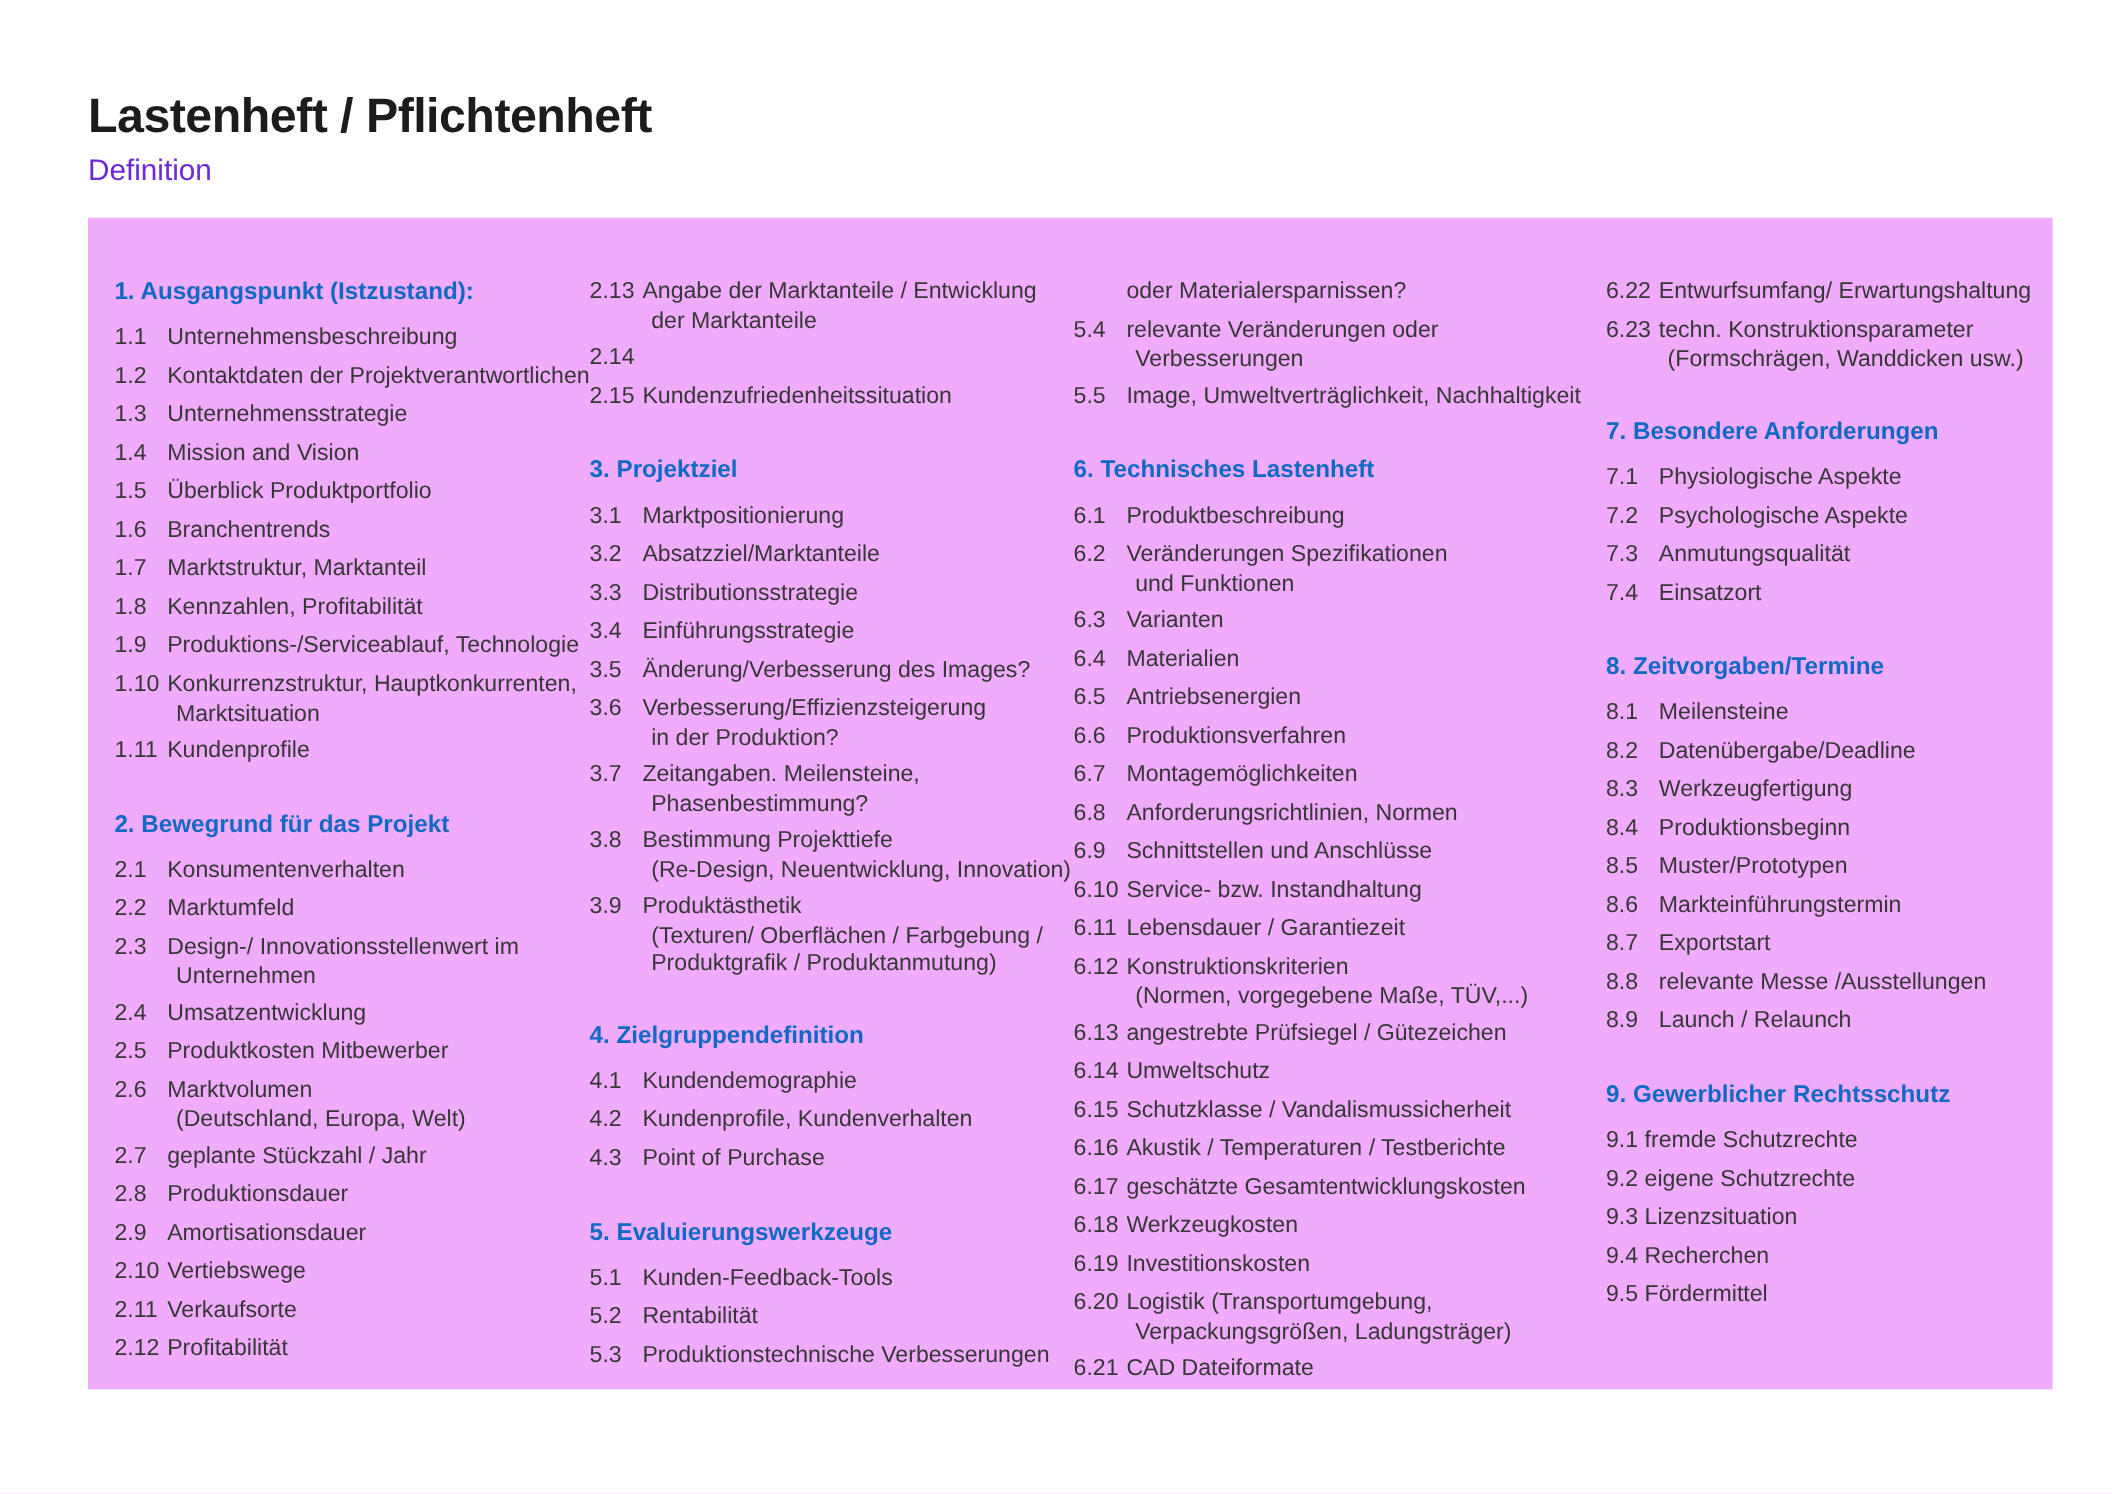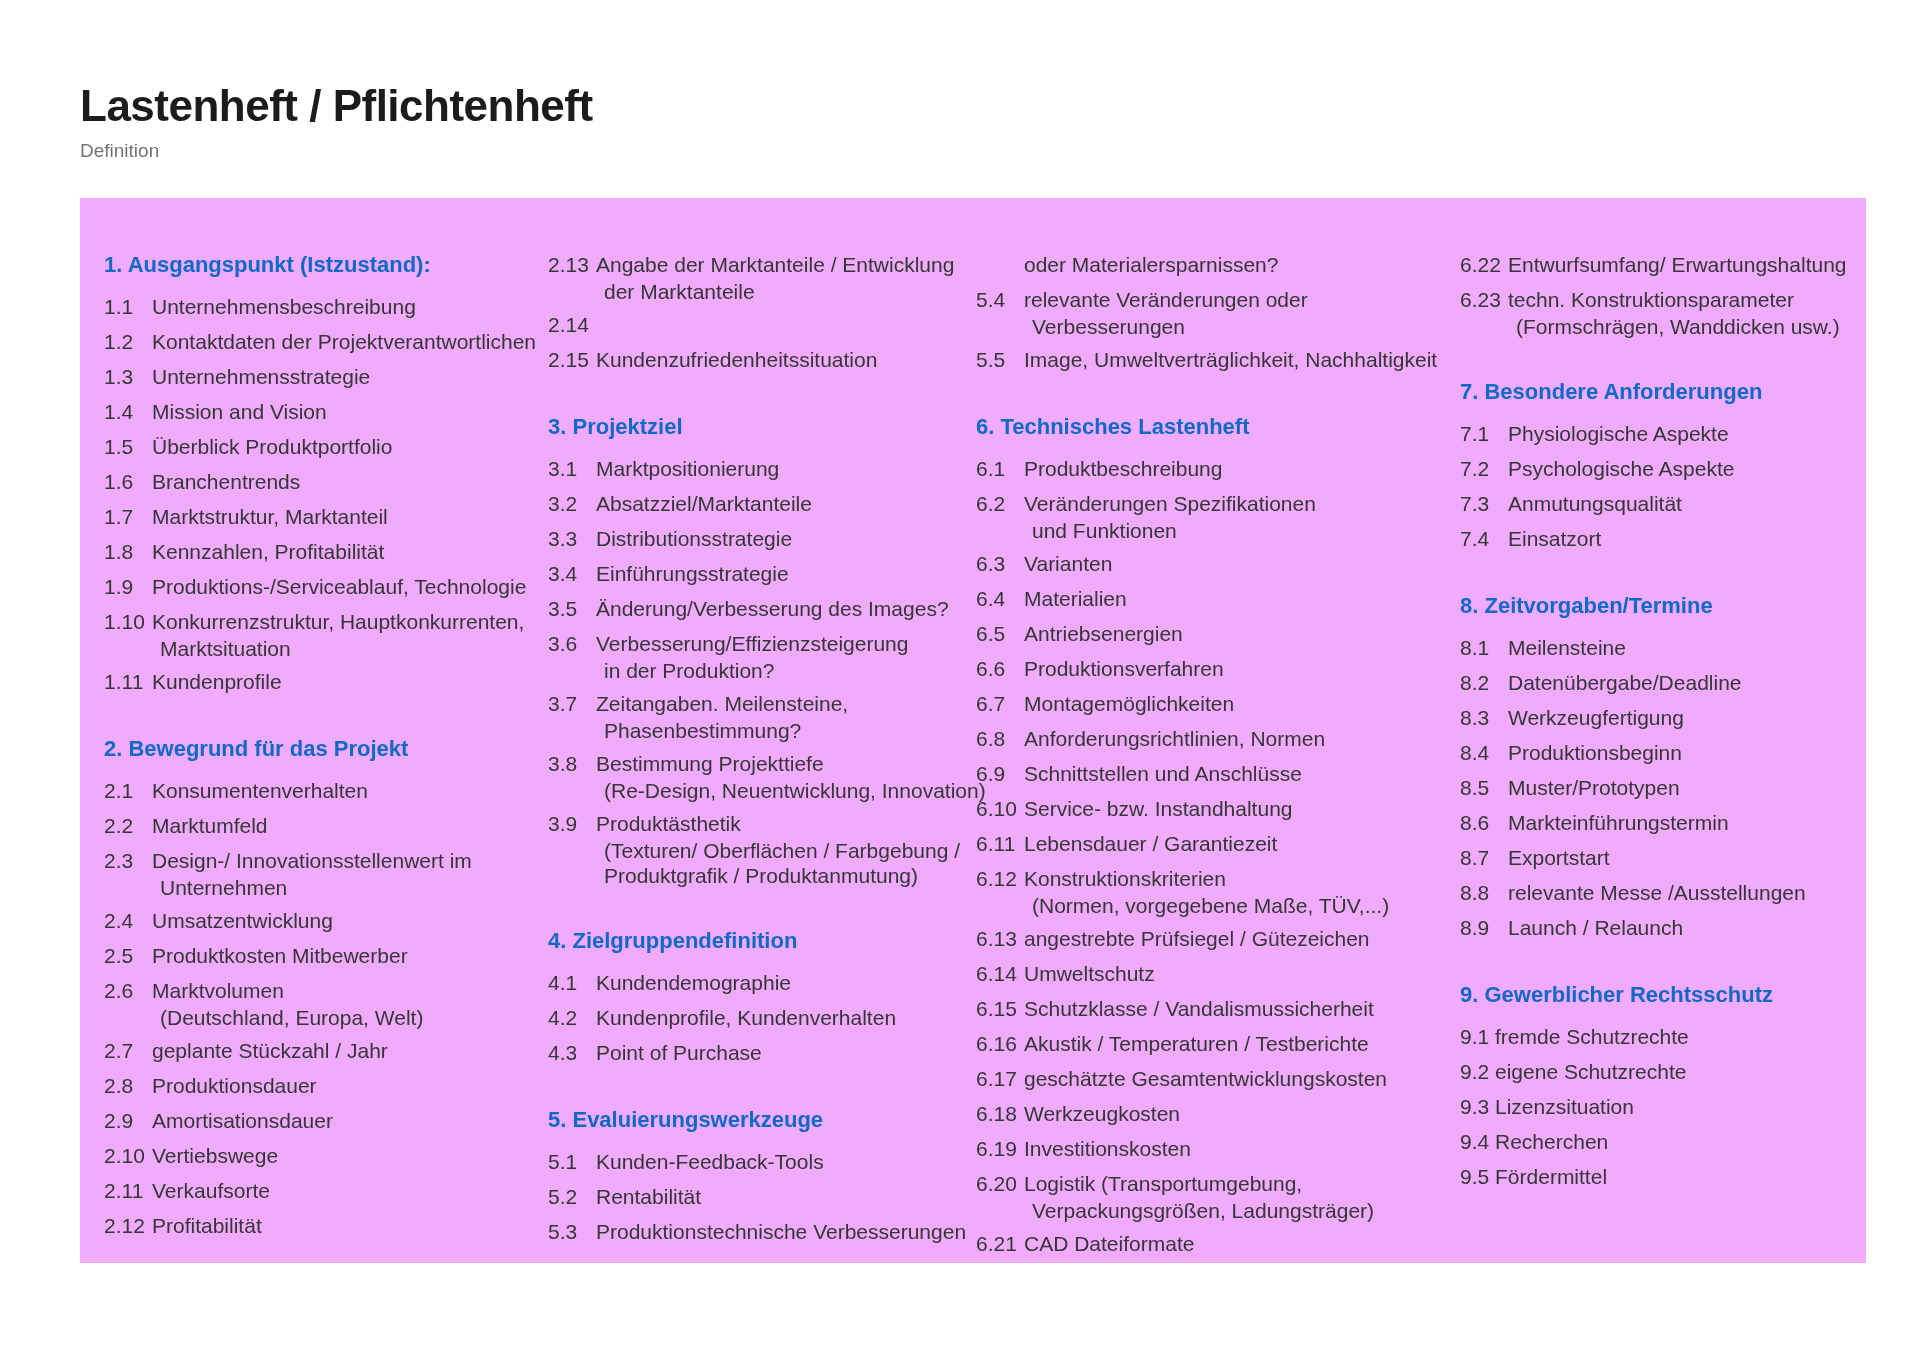--- a/index.html
+++ b/index.html
@@ -12,32 +12,32 @@
     overflow:hidden;
   }
   .header-block{
     position:absolute;left:80px;top:62px;margin-top:20px;
   }
   .page-title{
     font-size:44px;font-weight:700;color:#1c1c1c;letter-spacing:-0.5px;
     line-height:1.1;
   }
   .page-subtitle{
-    font-size:19px;font-weight:400;color:#737373;margin-top:10px;
+    font-size:27px;font-weight:400;color:#6d28d9;margin-top:10px;
   }
   .content-panel{
     position:absolute;left:80px;top:198px;
     width:1786px;height:1065px;
     background:#f0abfc;
   }
   .col{
     position:absolute;top:52px;
   }
   .col1{left:24px;width:450px;}
-  .col2{left:468px;width:445px;}
+  .col2{left:456px;width:445px;}
   .col3{left:896px;width:465px;}
   .col4{left:1380px;width:400px;}
   .sec-h{
     color:var(--accent,#1169C6);
     font-size:22px;font-weight:700;
     line-height:29px;
     margin:38px 0 13px 0;
     white-space:nowrap;
   }
   .sec-h:first-child{margin-top:0;}

